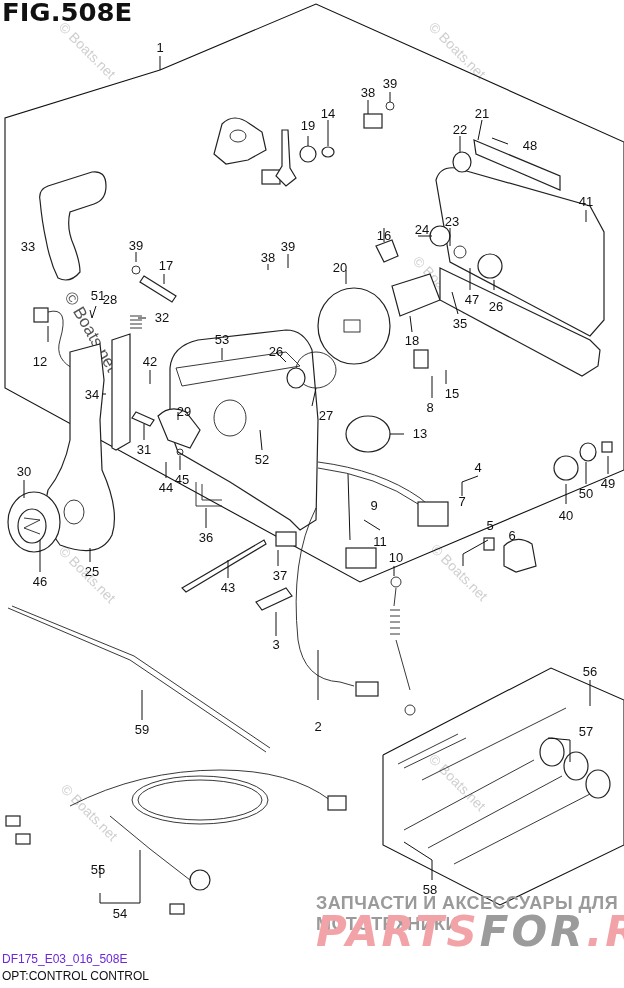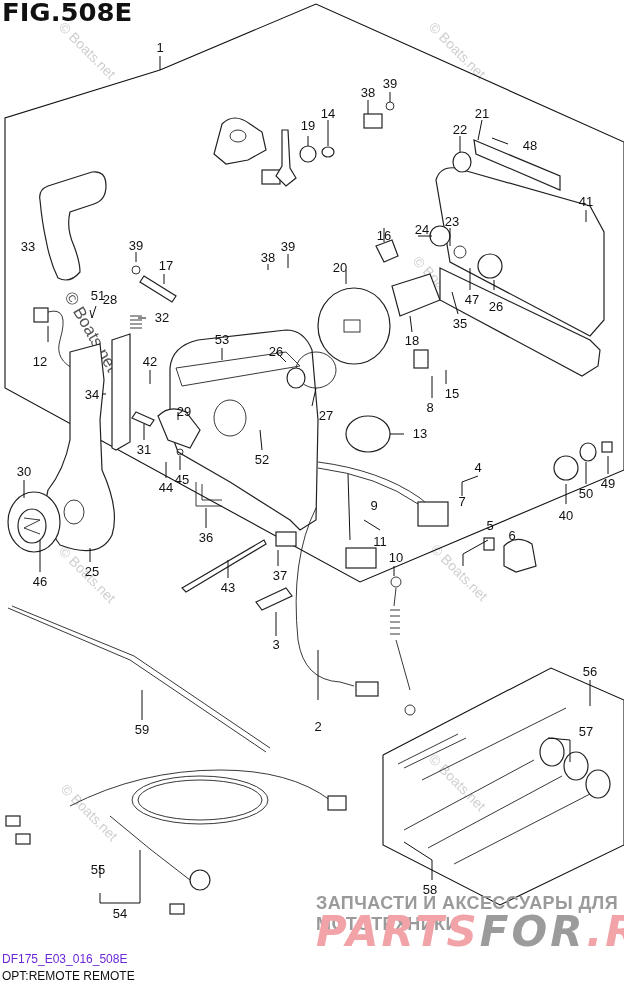--- a/index.html
+++ b/index.html
@@ -282,13 +282,13 @@
     <text class="callout" x="586" y="736">57</text>
     <text class="callout" x="430" y="894">58</text>
     <text class="callout" x="142" y="734">59</text>
   </g>
 </svg>
 
 <div id="promo-ru">ЗАПЧАСТИ И АКСЕССУАРЫ ДЛЯ МОТОТЕХНИКИ</div>
 <div id="promo-brand"><span class="p1">PARTS</span><span class="p2">FOR</span><span class="p3">.RU</span></div>
 
 <div id="footer-code">DF175_E03_016_508E</div>
-<div id="footer-name">OPT:REMOTE REMOTE</div>
+<div id="footer-name">OPT:CONTROL CONTROL</div>
 
 </body></html>

